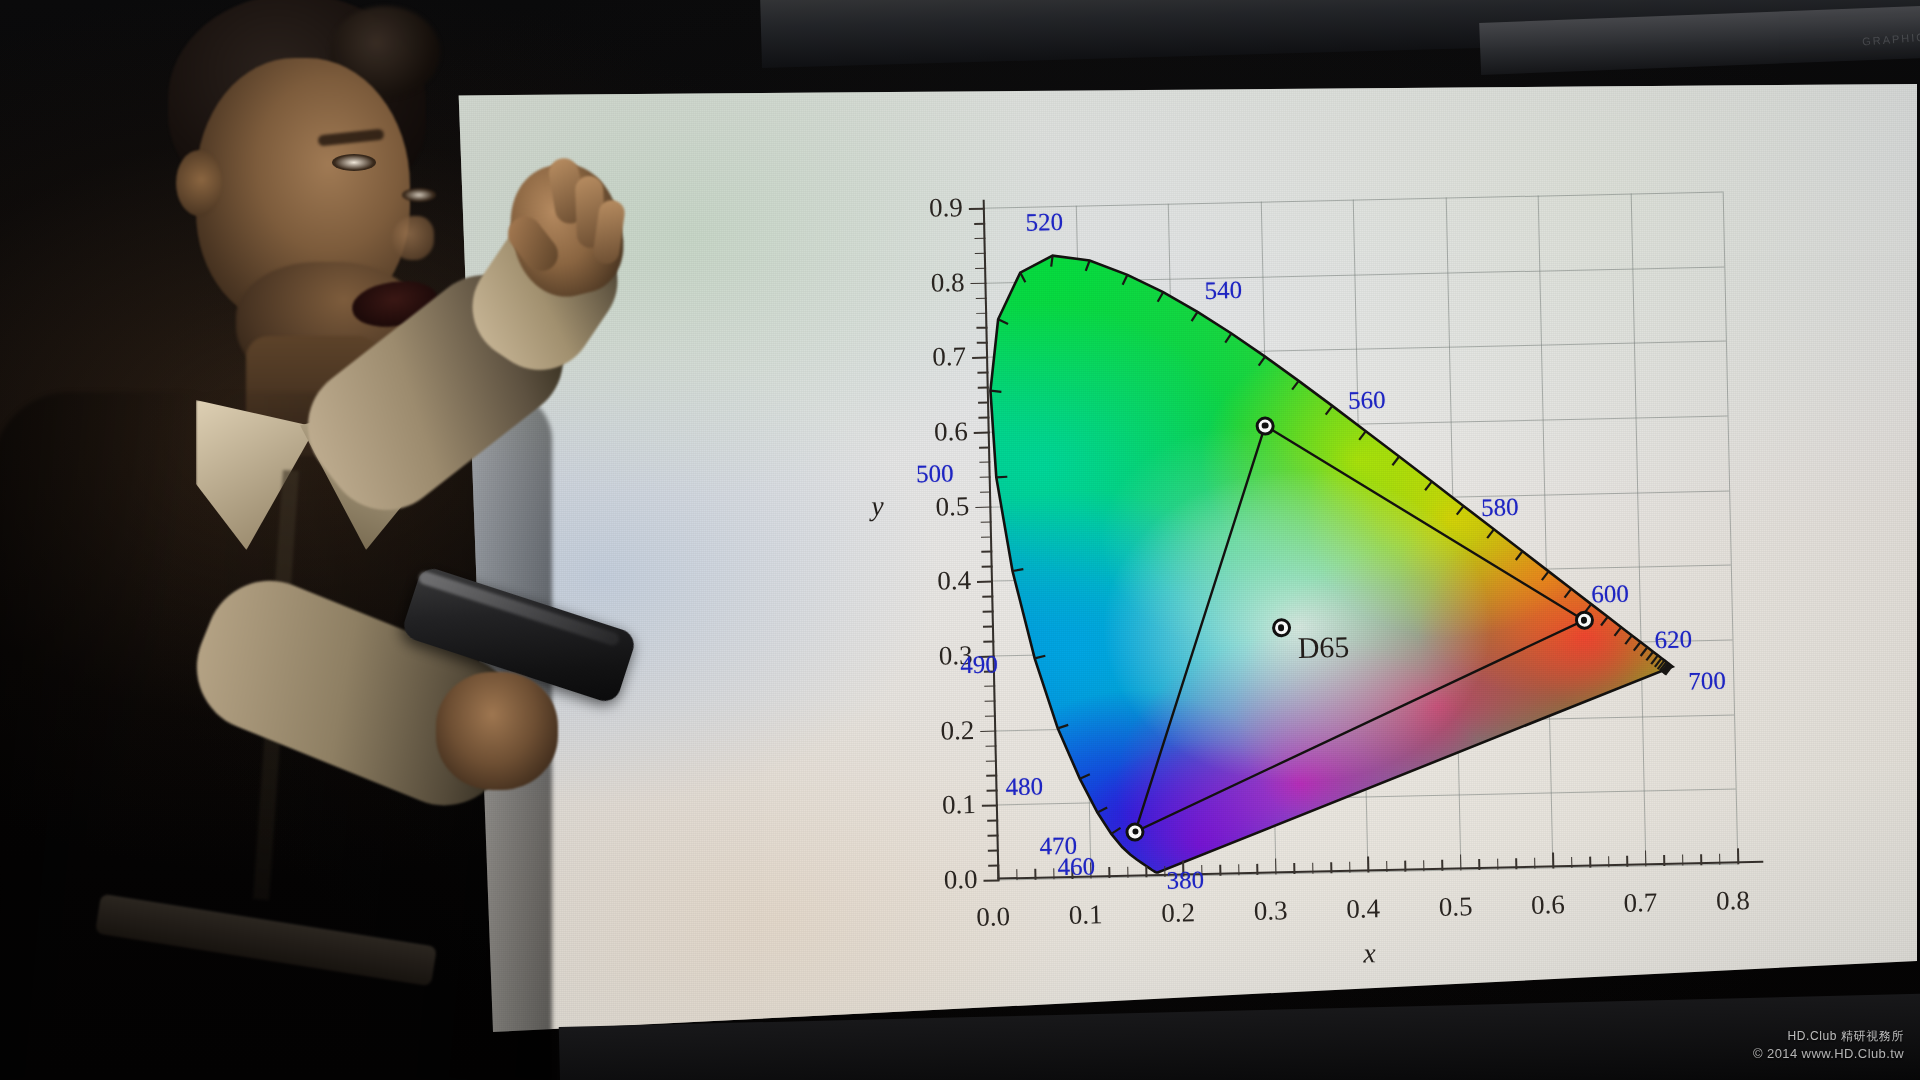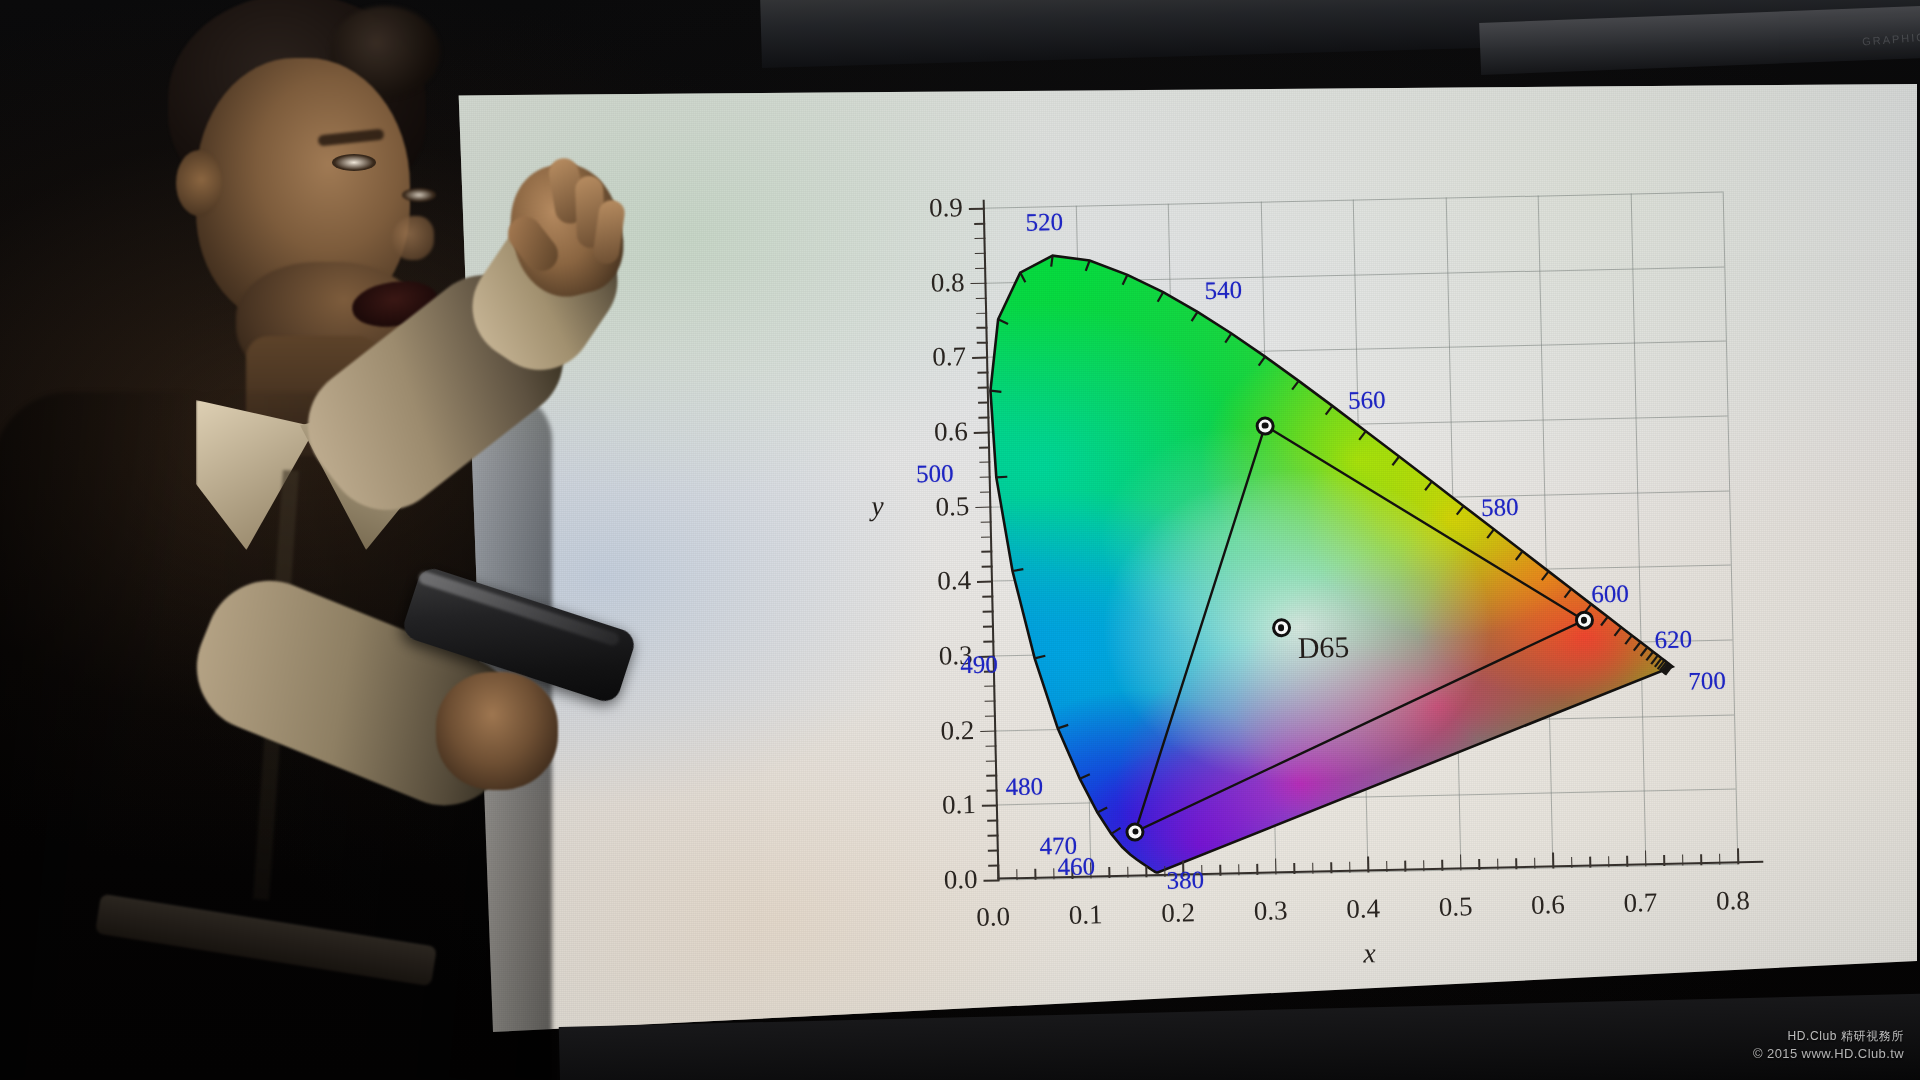--- a/index.html
+++ b/index.html
@@ -519,16 +519,16 @@
     <div class="p-finger f1"></div>
     <div class="p-finger f2"></div>
     <div class="p-finger f3"></div>
     <div class="p-thumb"></div>
   </div>
 
   <div class="fg-bar"></div>
 
   <div id="watermark">
     <div class="wm1">HD.Club 精研視務所</div>
-    <div class="wm2">© 2015  www.HD.Club.tw</div>
+    <div class="wm2">© 2014  www.HD.Club.tw</div>
   </div>
 
 </div>
 
 </body></html>

